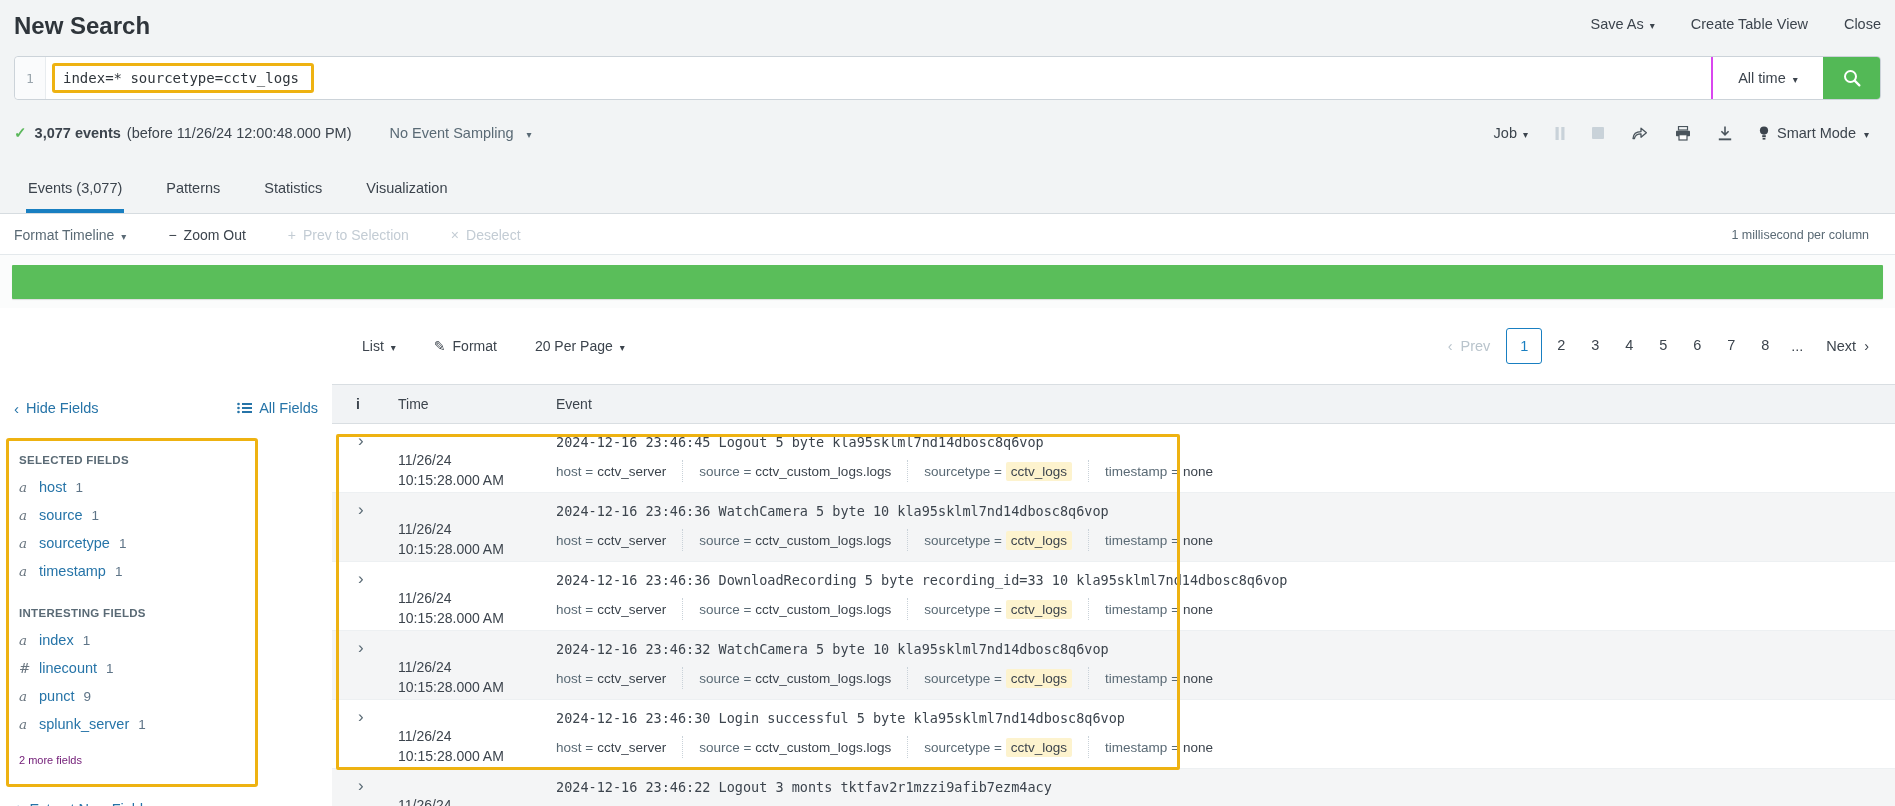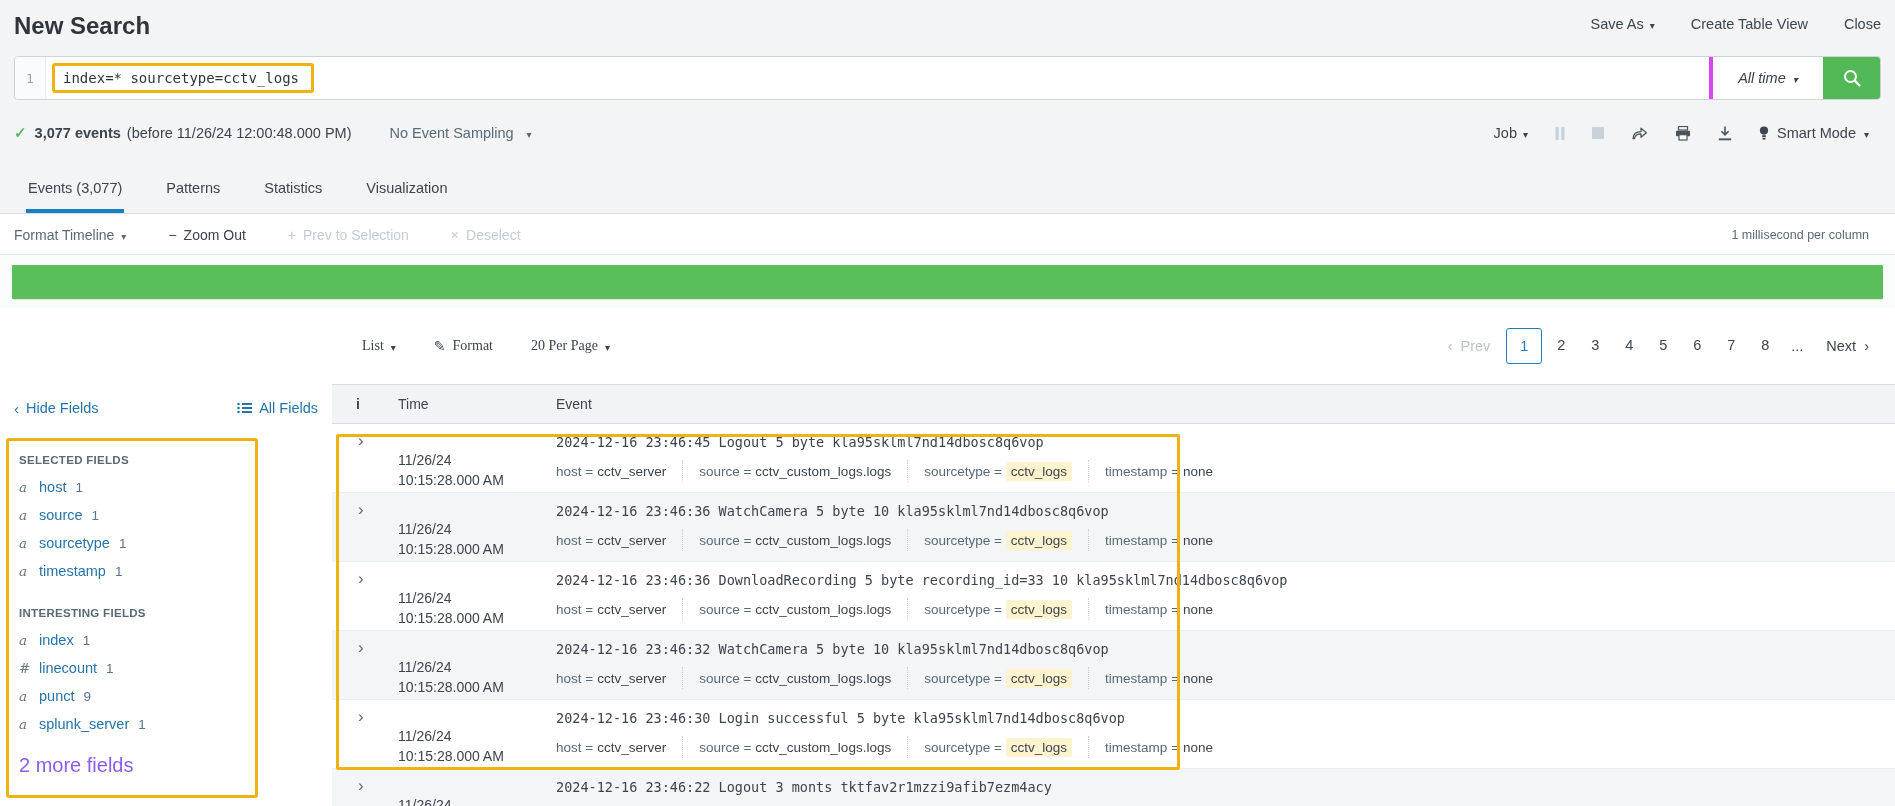--- a/index.html
+++ b/index.html
@@ -14,21 +14,21 @@
   .page-title{font-size:24px;font-weight:700;color:#2f353b;margin:0;}
   .header-actions{display:flex;gap:36px;padding-top:4px;font-size:14.5px;color:#3c444d;}
   .action{display:flex;gap:6px;align-items:center;cursor:pointer;white-space:nowrap;}
   .caret{font-size:10px;position:relative;top:1px;color:#3c444d;}
   .search-row{margin-top:10px;display:flex;height:42px;background:#fff;border:1px solid #ccd3d9;border-radius:4px;align-items:stretch;}
   .gutter{width:30px;display:flex;align-items:center;justify-content:center;background:#fafbfc;border-right:1px solid #e8ecef;color:#9aa5ad;font-family:"DejaVu Sans Mono",monospace;font-size:13px;border-radius:4px 0 0 4px;flex:none;}
   .query-wrap{flex:1;display:flex;align-items:center;padding-left:6px;min-width:0;}
   .annotation{border:3px solid #eeb211;border-radius:3px;}
   .query-annotation{padding:4px 12px 4px 8px;display:flex;align-items:center;}
   .query-text{font-family:"DejaVu Sans Mono",monospace;font-size:14px;color:#2f353b;white-space:pre;}
-  .timerange{width:110px;border-left:4px solid #d946ef;display:flex;align-items:center;justify-content:center;gap:7px;font-size:14.5px;cursor:pointer;flex:none;font-style:italic;}
+  .timerange{width:110px;border-left:2px solid #d946ef;display:flex;align-items:center;justify-content:center;gap:7px;font-size:14.5px;cursor:pointer;flex:none;}
   .search-btn{width:57px;background:#53b956;border-radius:0 3px 3px 0;display:flex;align-items:center;justify-content:center;cursor:pointer;flex:none;}
   .status-row{margin-top:20px;display:flex;align-items:center;font-size:14.5px;height:26px;}
   .check-icon{color:#5cb85c;font-weight:700;margin-right:8px;font-size:15px;}
   .event-count{font-weight:700;margin-right:6px;}
   .sampling{margin-left:38px;color:#5a6a75;display:flex;gap:13px;align-items:center;cursor:pointer;}
   .sampling .caret{color:#5a6a75;}
   .status-right{margin-left:auto;display:flex;align-items:center;gap:27px;padding-right:12px;}
   .job{display:flex;gap:6px;align-items:center;cursor:pointer;}
   .icon-btn{display:flex;align-items:center;cursor:pointer;}
   .icon-btn.disabled{cursor:default;}
@@ -42,42 +42,42 @@
   .tl-format{color:#5a6a75;}
   .tl-format .caret{color:#5a6a75;}
   .tl-dark{color:#3c444d;}
   .tl-disabled{color:#c3ccd4;cursor:default;}
   .scale-note{margin-left:auto;font-size:12.5px;color:#5a6a75;padding-right:12px;}
   .timeline-panel{border-top:1px solid #e4e9ec;background:#fbfcfc;padding:10px 12px 9px;}
   .timeline-bar{height:34px;background:#5abe5a;border-radius:1px;box-shadow:0 1px 1px rgba(0,0,0,.12);}
   
   .toolbar{display:flex;align-items:center;padding:0 26px 0 362px;height:76px;}
   .toolbar-left{display:flex;gap:38px;align-items:center;}
-  .tb-item{display:flex;gap:7px;align-items:center;cursor:pointer;white-space:nowrap;font-family:Liberation Serif, serif;}
+  .tb-item{display:flex;gap:7px;align-items:center;cursor:pointer;white-space:nowrap;}
   .pencil{font-size:14px;}
   .pagination{margin-left:auto;display:flex;align-items:center;gap:4px;font-size:14.5px;}
   .page{min-width:30px;height:34px;display:flex;align-items:center;justify-content:center;cursor:pointer;color:#3c444d;border-radius:3px;}
   .page.active{border:1px solid #197fc1;color:#197fc1;min-width:34px;cursor:default;}
   .pg-prev{color:#b9c4cc;display:flex;gap:8px;align-items:center;margin-right:12px;cursor:default;}
   .pg-next{color:#3c444d;display:flex;gap:8px;align-items:center;margin-left:12px;cursor:pointer;}
   .pg-ellipsis{color:#3c444d;min-width:26px;text-align:center;}
   
   .main{display:flex;align-items:flex-start;}
   .sidebar{width:332px;box-sizing:border-box;padding:16px 14px 0;flex:none;}
   .sidebar-top{display:flex;justify-content:space-between;align-items:center;color:#2674a8;font-size:14.5px;}
   .side-link{display:flex;gap:7px;align-items:center;cursor:pointer;}
   .chevL{font-size:15px;line-height:1;}
   .fields-annotation{margin:22px 0 0 -8px;width:252px;box-sizing:border-box;padding:13px 10px 18px 10px;}
   .field-group-header{font-size:11.5px;font-weight:700;color:#5a6a75;letter-spacing:.3px;margin-bottom:13px;}
   .field-group + .field-group{margin-top:28px;}
   .field-item{display:flex;align-items:baseline;gap:9px;margin-bottom:12px;font-size:14.5px;cursor:pointer;}
   .ftype{font-family:"DejaVu Serif",serif;font-style:italic;color:#6a7680;font-size:13.5px;width:11px;flex:none;}
   .fname{color:#2674a8;}
   .fcount{color:#5e7487;font-size:13.5px;}
-  .more-fields{color:#8b5cf6;margin-top:22px;font-size:20px;cursor:pointer;}
+  .more-fields{color:#701a75;margin-top:22px;font-size:11px;cursor:pointer;}
   .extract{color:#2674a8;margin-top:14px;display:flex;gap:7px;font-size:14.5px;cursor:pointer;align-items:center;}
   .events{flex:1;min-width:0;}
   .events-header{display:flex;align-items:center;height:38px;background:#f1f3f5;border-top:1px solid #d9dee2;border-bottom:1px solid #d9dee2;font-size:14px;color:#3c444d;}
   .col-info{width:66px;box-sizing:border-box;padding-left:24px;font-weight:700;}
   .col-time{width:158px;}
   .col-event{flex:1;}
   .rows-wrap{position:relative;}
   .events-annotation{position:absolute;left:4px;top:10px;width:844px;height:336px;box-sizing:border-box;pointer-events:none;border-radius:2px;}
   .event-row{display:flex;height:69px;box-sizing:border-box;border-bottom:1px solid #edf0f2;background:#fff;}
   .event-row.alt{background:#f4f5f6;}

